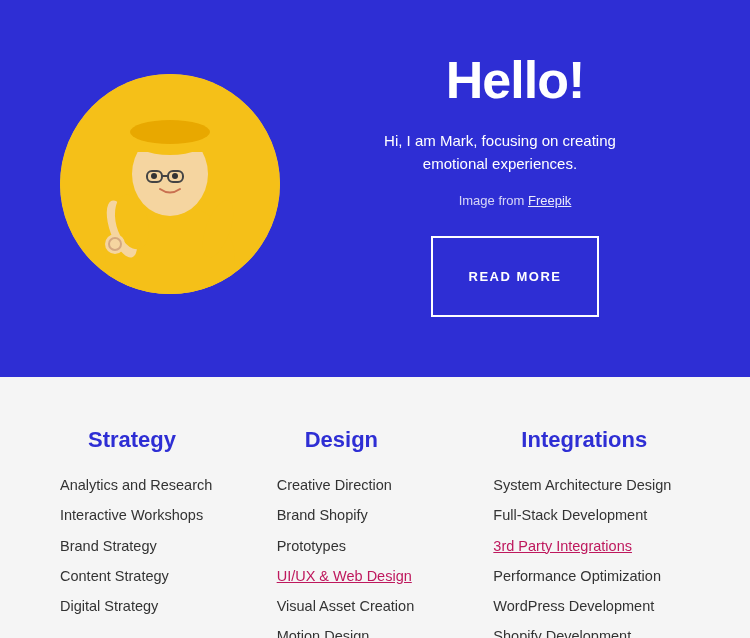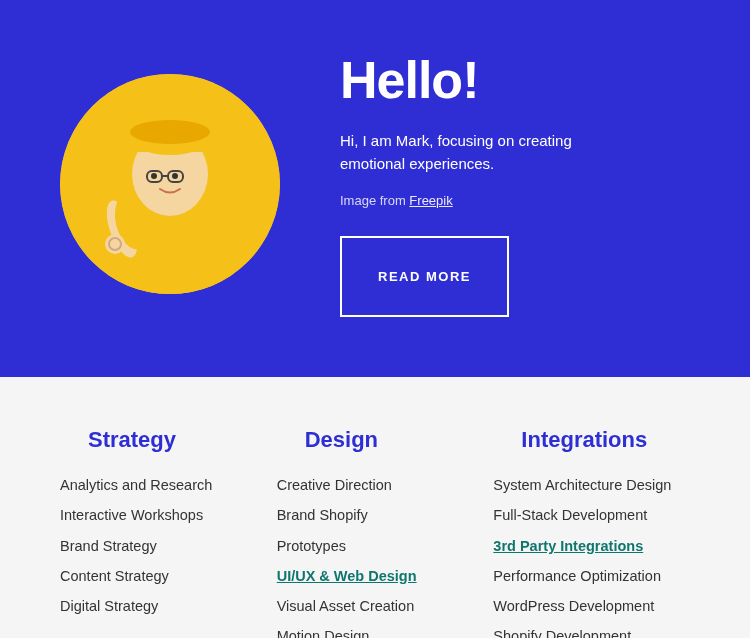--- a/index.html
+++ b/index.html
@@ -18,20 +18,21 @@
     }
 
     
     .hero-section {
       background-color: #2e2ed4;
       padding: 50px 60px 60px 60px;
       display: flex;
       align-items: center;
       gap: 60px;
       min-height: 340px;
+      text-align: center;
     }
 
     .hero-text {
       flex: 1;
     }
 
     .hero-title {
       font-size: 52px;
       font-weight: 700;
       color: #ffffff;
@@ -103,23 +104,22 @@
 
     .service-list li a {
       text-decoration: none;
       font-size: 14.5px;
       color: #333333;
       line-height: 1.4;
       transition: color 0.2s;
     }
 
     .service-list li a.highlighted {
-      color: #0f766e;
+      color: #be185d;
       text-decoration: underline;
-      font-weight: bold;
     }
 
     
     .circle-avatar {
       width: 220px;
       height: 220px;
       border-radius: 50%;
       overflow: hidden;
       position: relative;
       background: #f0c040;

